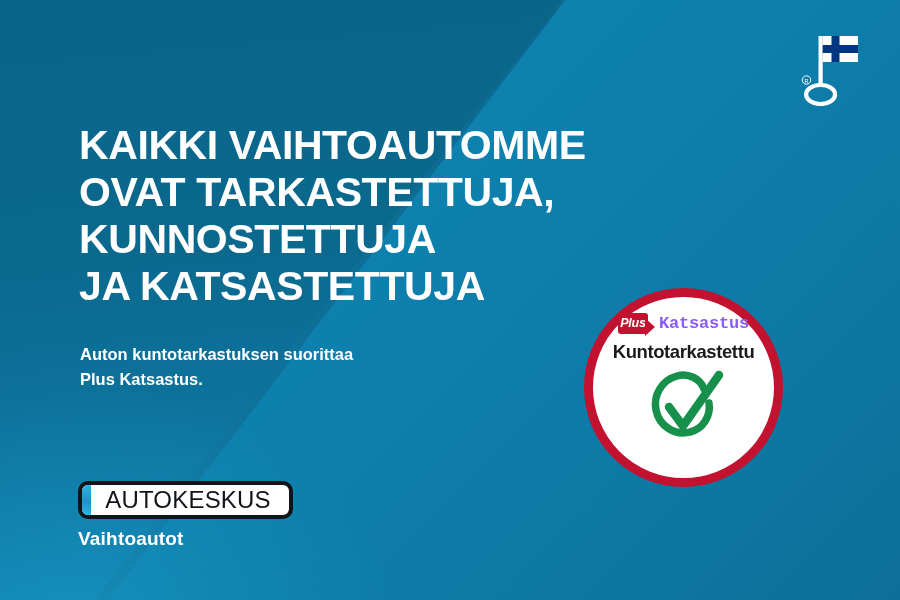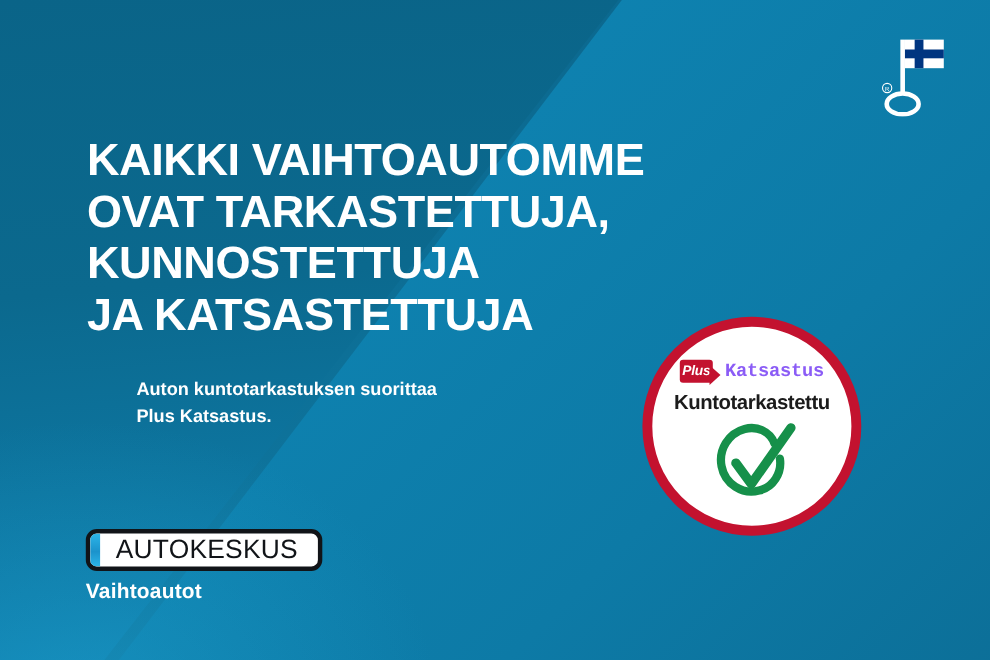--- a/index.html
+++ b/index.html
@@ -75,21 +75,20 @@
   
   .subtitle {
     position: absolute;
     left: 80px;
     top: 342px;
     width: 420px;
     color: #ffffff;
     font-size: 16.5px;
     font-weight: 700;
     line-height: 25px;
-    margin-left: 44px;
   }
   .subtitle .sub-line { display: block; }
 
   
   .logo-block {
     position: absolute;
     left: 78px;
     top: 481px;
     width: 240px;
   }
@@ -142,23 +141,23 @@
     height: 199px;
     border-radius: 50%;
     background: #ffffff;
     border: 9px solid #c3122f;
     box-sizing: border-box;
     display: flex;
     flex-direction: column;
     align-items: center;
   }
   .badge-logo-row {
-    margin-top: 29px;
+    margin-top: 15px;
     display: flex;
-    align-items: flex-end;
+    align-items: center;
     gap: 3px;
     height: 22px;
   }
   .plus-mark {
     position: relative;
     width: 36px;
     height: 21px;
   }
   .plus-box {
     position: absolute;

